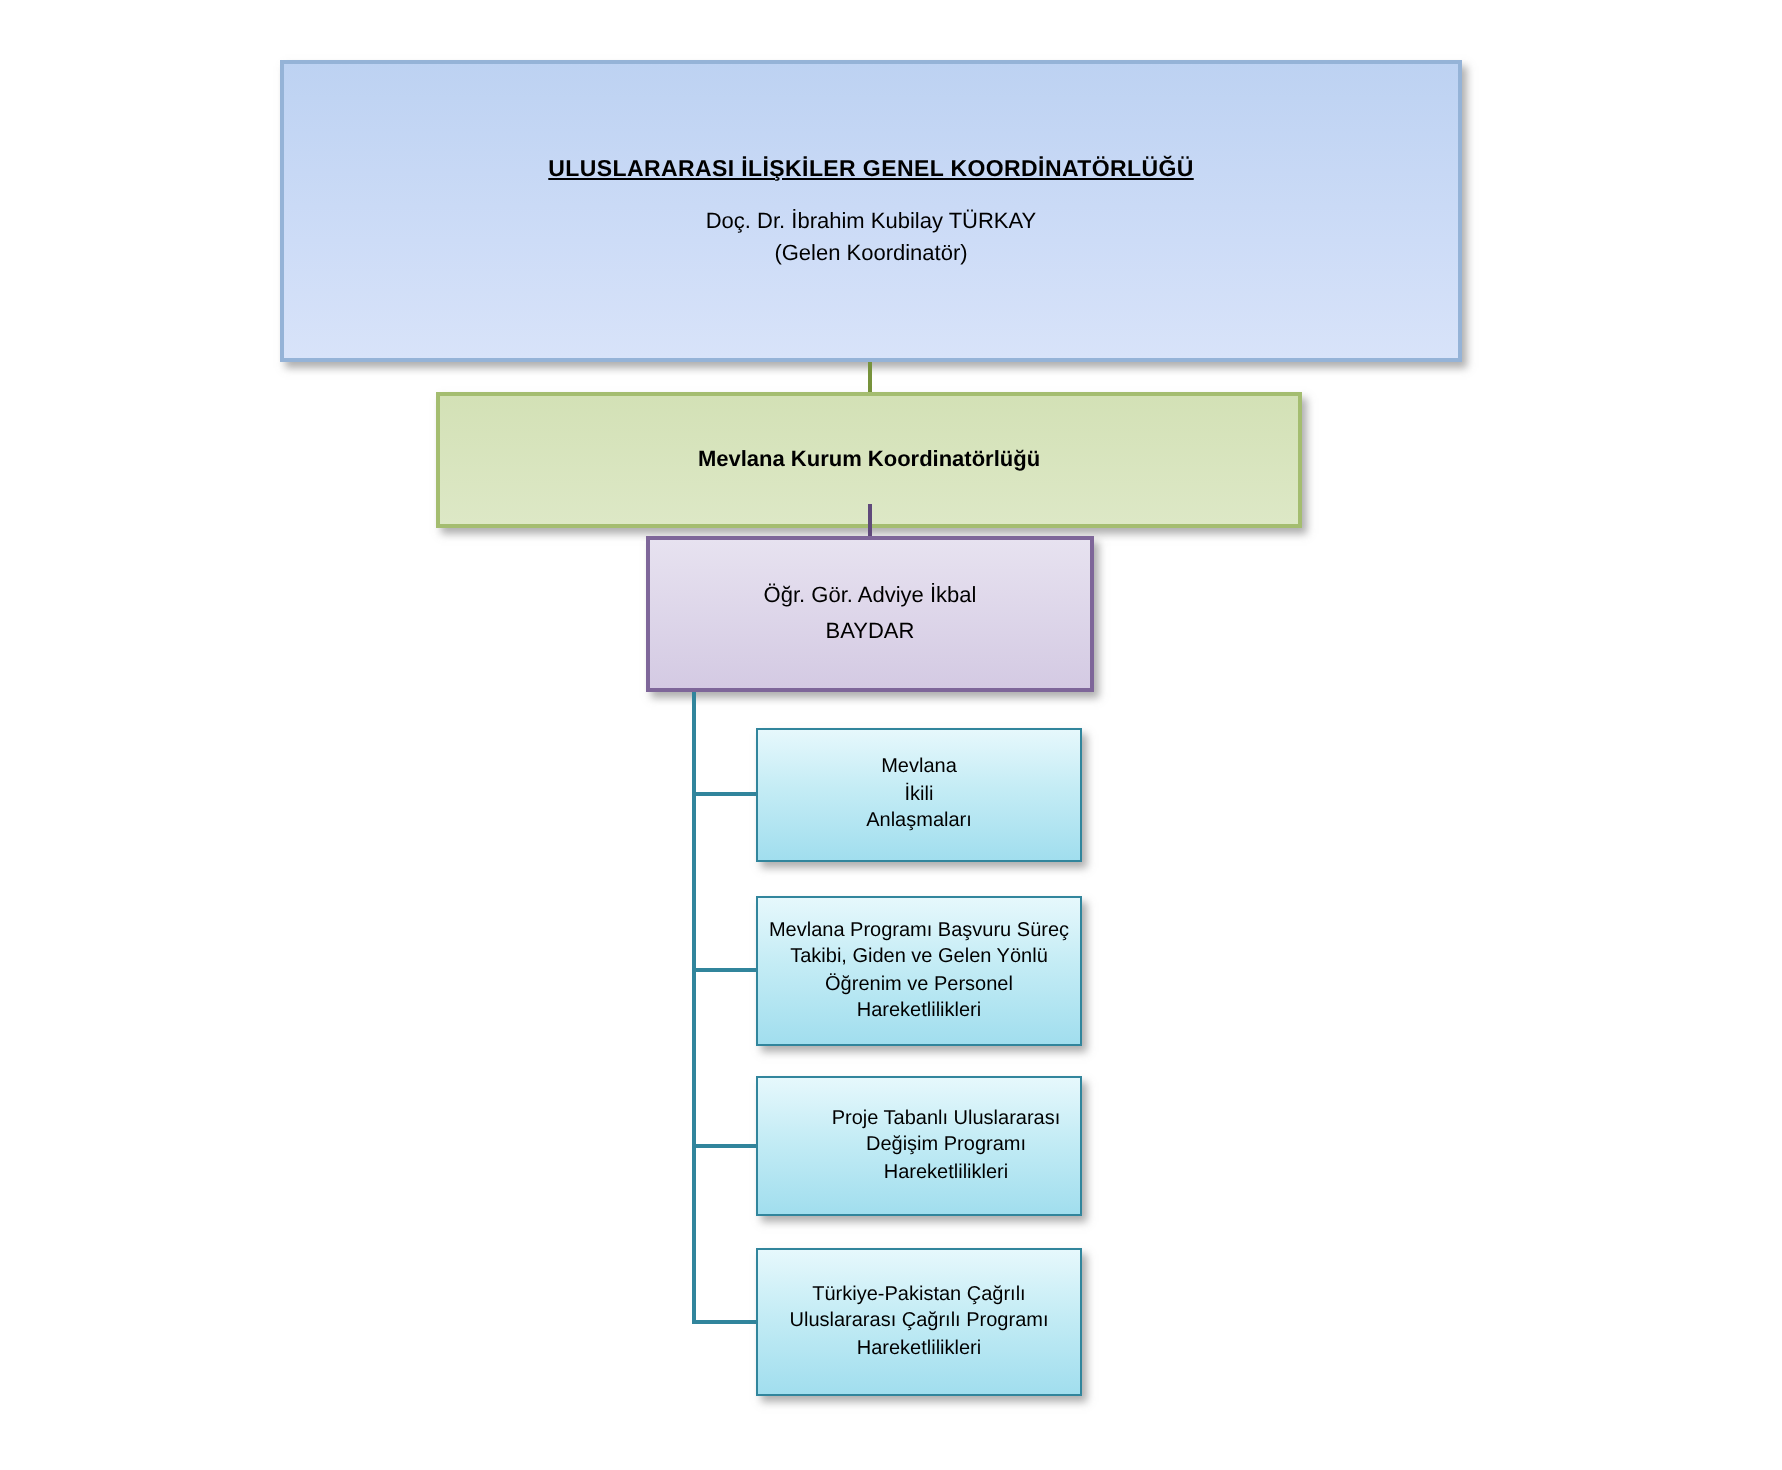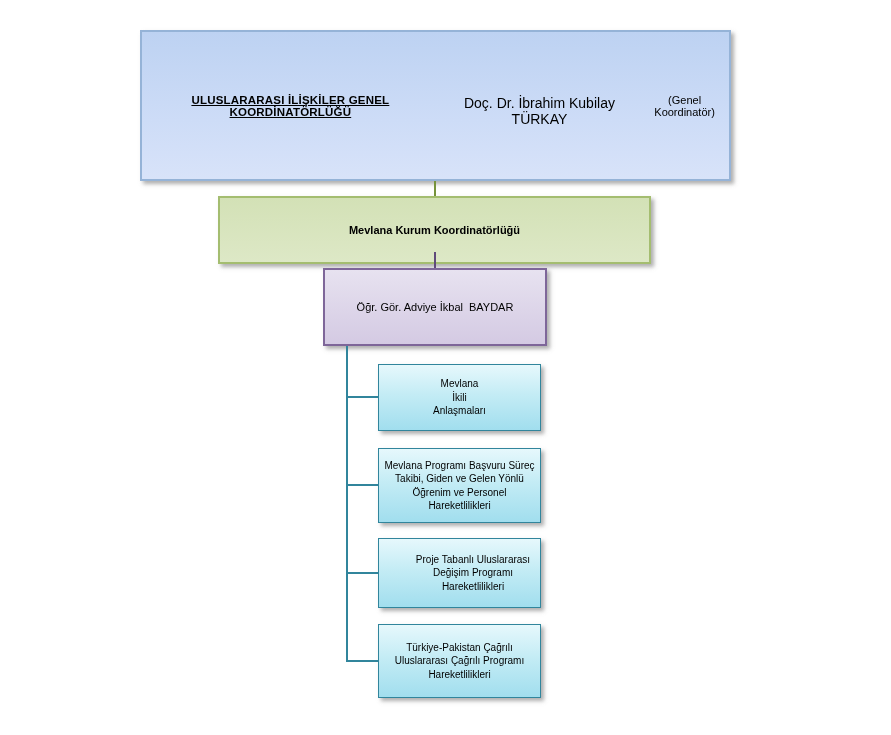--- a/index.html
+++ b/index.html
@@ -10,41 +10,41 @@
     position: relative;
     width: 891px;
     height: 735px;
     background: #ffffff;
     overflow: hidden;
   }
 
   .box {
     position: absolute;
     display: flex;
-    flex-direction: row;
+    flex-direction: column;
     align-items: center;
     justify-content: center;
     text-align: center;
     box-shadow: 2.5px 3px 4px rgba(110, 110, 110, 0.55);
   }
 
   
   .root-box {
     left: 140px; top: 30px; width: 591px; height: 151px;
     background: linear-gradient(to bottom, #bdd2f2 0%, #cddcf7 60%, #d8e3f9 100%);
     border: 2px solid #95b3d7;
     gap: 4px;
   }
   .root-title {
     font-size: 11.5px;
     font-weight: bold;
     text-decoration: underline;
     letter-spacing: 0.2px;
   }
-  .root-person { font-size: 14px; margin-top: 10px; }
+  .root-person { font-size: 11px; margin-top: 10px; }
   .root-role   { font-size: 11px; }
 
   
   .unit-box {
     left: 218px; top: 196px; width: 433px; height: 68px;
     background: linear-gradient(to bottom, #d3e1b6 0%, #dde8c6 100%);
     border: 2px solid #a4bd70;
   }
   .unit-title { font-size: 11px; font-weight: bold; }
 
@@ -83,21 +83,21 @@
   .stub-4 { top: 660px; }
 </style>
 </head>
 <body>
 
 <div class="canvas">
 
   <div class="box root-box">
     <div class="root-title">ULUSLARARASI İLİŞKİLER GENEL KOORDİNATÖRLÜĞÜ</div>
     <div class="root-person">Doç. Dr. İbrahim Kubilay TÜRKAY</div>
-    <div class="root-role">(Genel Koordinatör)</div>
+    <div class="root-role">(Gelen Koordinatör)</div>
   </div>
 
   <div class="conn conn-olive"></div>
 
   <div class="box unit-box">
     <div class="unit-title">Mevlana Kurum Koordinatörlüğü</div>
   </div>
 
   <div class="conn conn-purple"></div>
 

